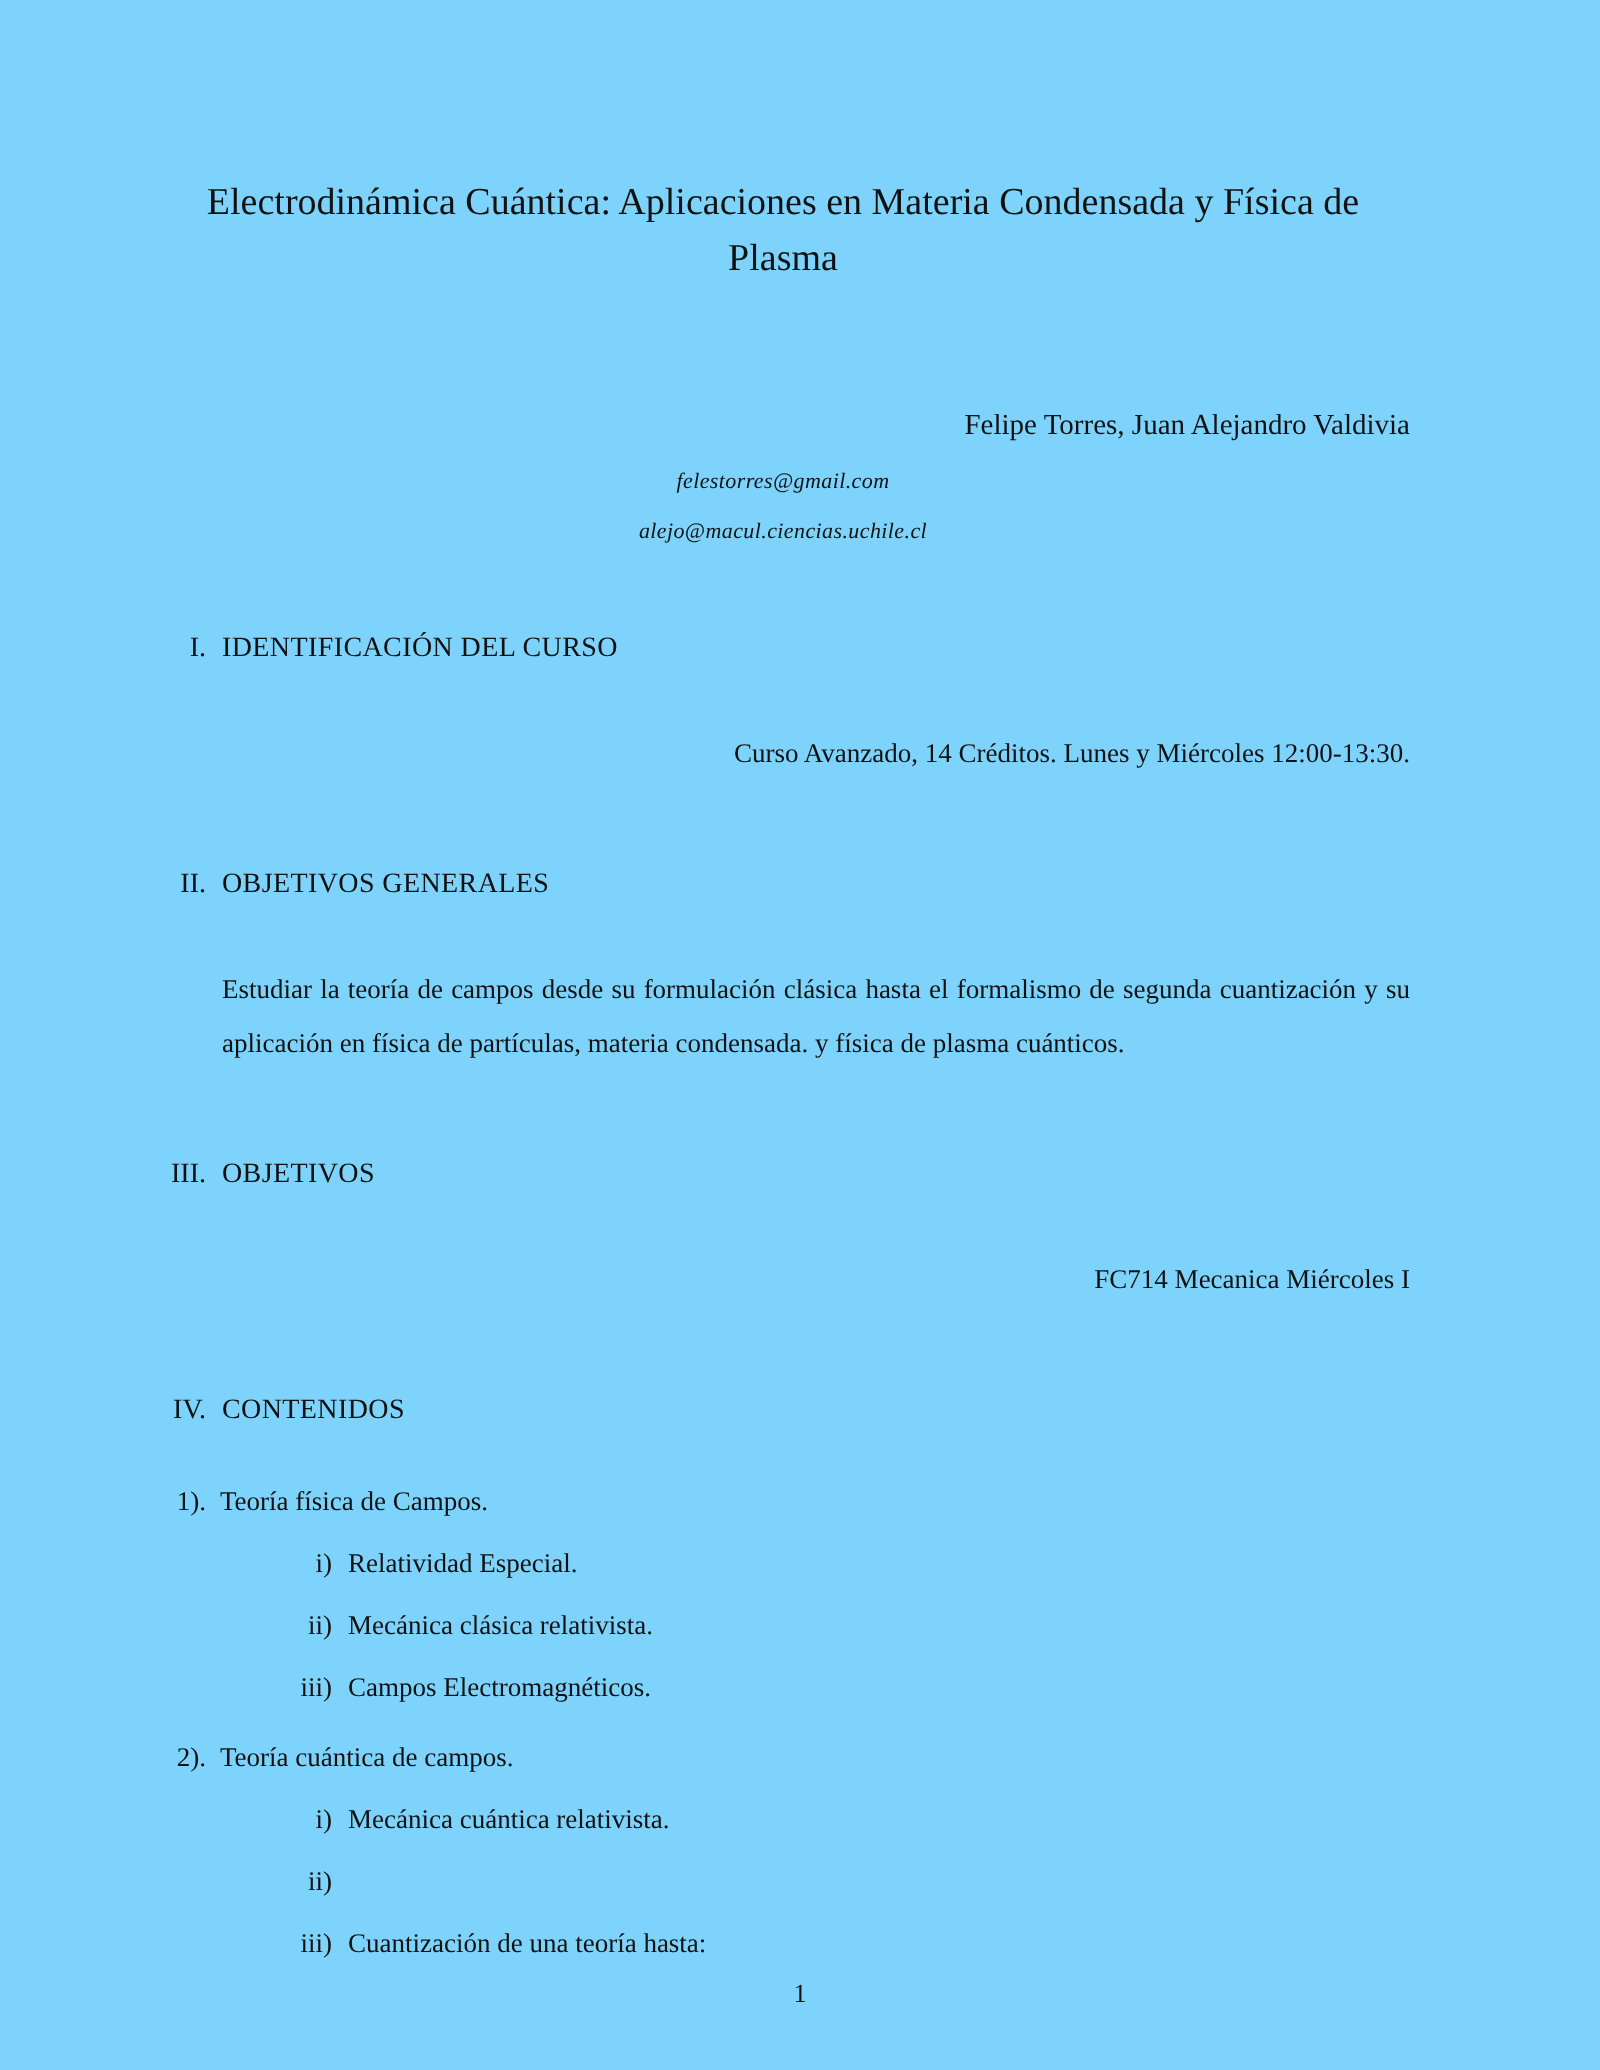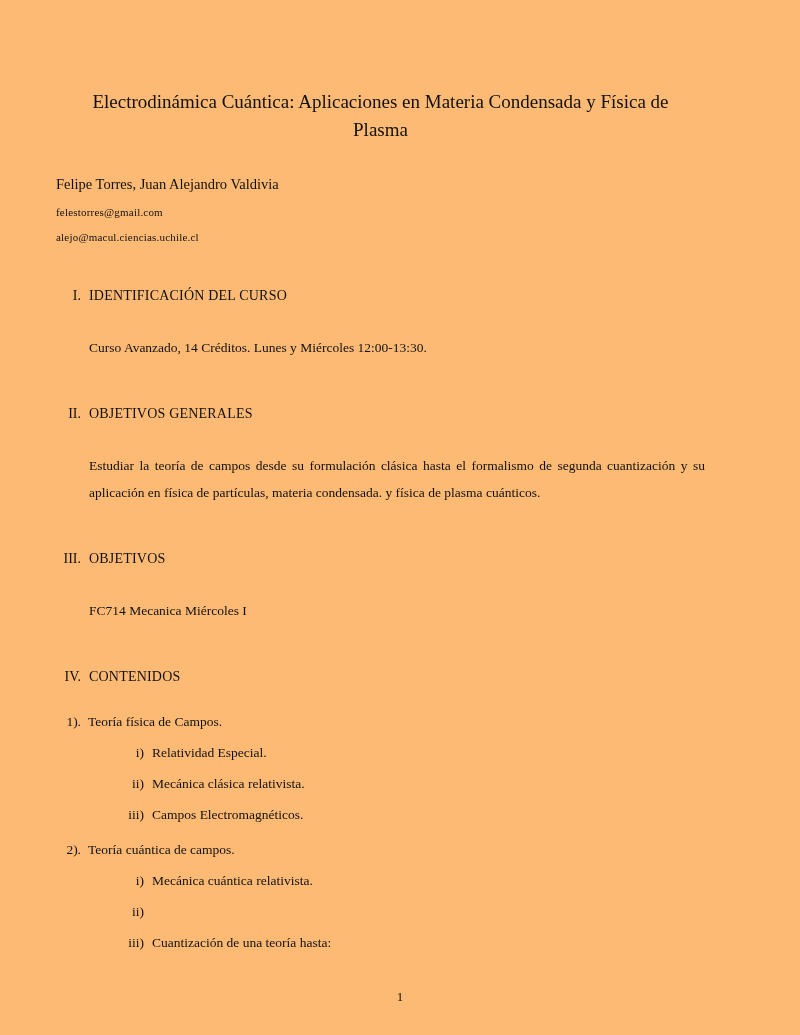--- a/index.html
+++ b/index.html
@@ -2,43 +2,45 @@
 <html><head>
 <meta charset="utf-8">
 <style>
   * { margin: 0; padding: 0; box-sizing: border-box; }
   html, body { background: #ffffff; }
   .page {
     position: relative;
     width: 800px;
     height: 1035px;
     margin: 0 auto;
-    background: #fdba74;
+    background: #7dd3fc;
     color: #111111;
     font-family: "Liberation Serif", "DejaVu Serif", serif;
-    padding: 88px 95px 0 56px;
+    padding: 88px 95px 0 78px;
     overflow: hidden;
   }
   .doc-title {
     font-size: 19px;
     font-weight: 400;
     text-align: center;
     line-height: 28px;
     max-width: 620px;
     margin: 0 auto;
   }
   .authors {
-    text-align: left;
+    text-align: right;
     font-size: 14.5px;
-    margin-top: 32px;
+    margin-top: 61px;
   }
   .email {
+    text-align: center;
     font-size: 11px;
     margin-top: 13px;
     letter-spacing: 0.2px;
+    font-style: italic;
   }
   .section { margin-top: 44px; }
   .sec-head {
     display: flex;
     font-size: 14px;
     line-height: 17px;
   }
   .sec-num {
     display: inline-block;
     width: 25px;
@@ -48,20 +50,21 @@
     flex: none;
   }
   .sec-title {
     font-weight: 400;
     letter-spacing: 0.2px;
   }
   .sec-body {
     font-size: 13.5px;
     margin: 30px 0 0 33px;
     line-height: 27px;
+    text-align: right;
   }
   .justify { text-align: justify; }
   .toc { margin-top: 28px; }
   .toc-item {
     display: flex;
     font-size: 13.5px;
     line-height: 17px;
     margin-top: 15px;
   }
   .toc-item-label {

